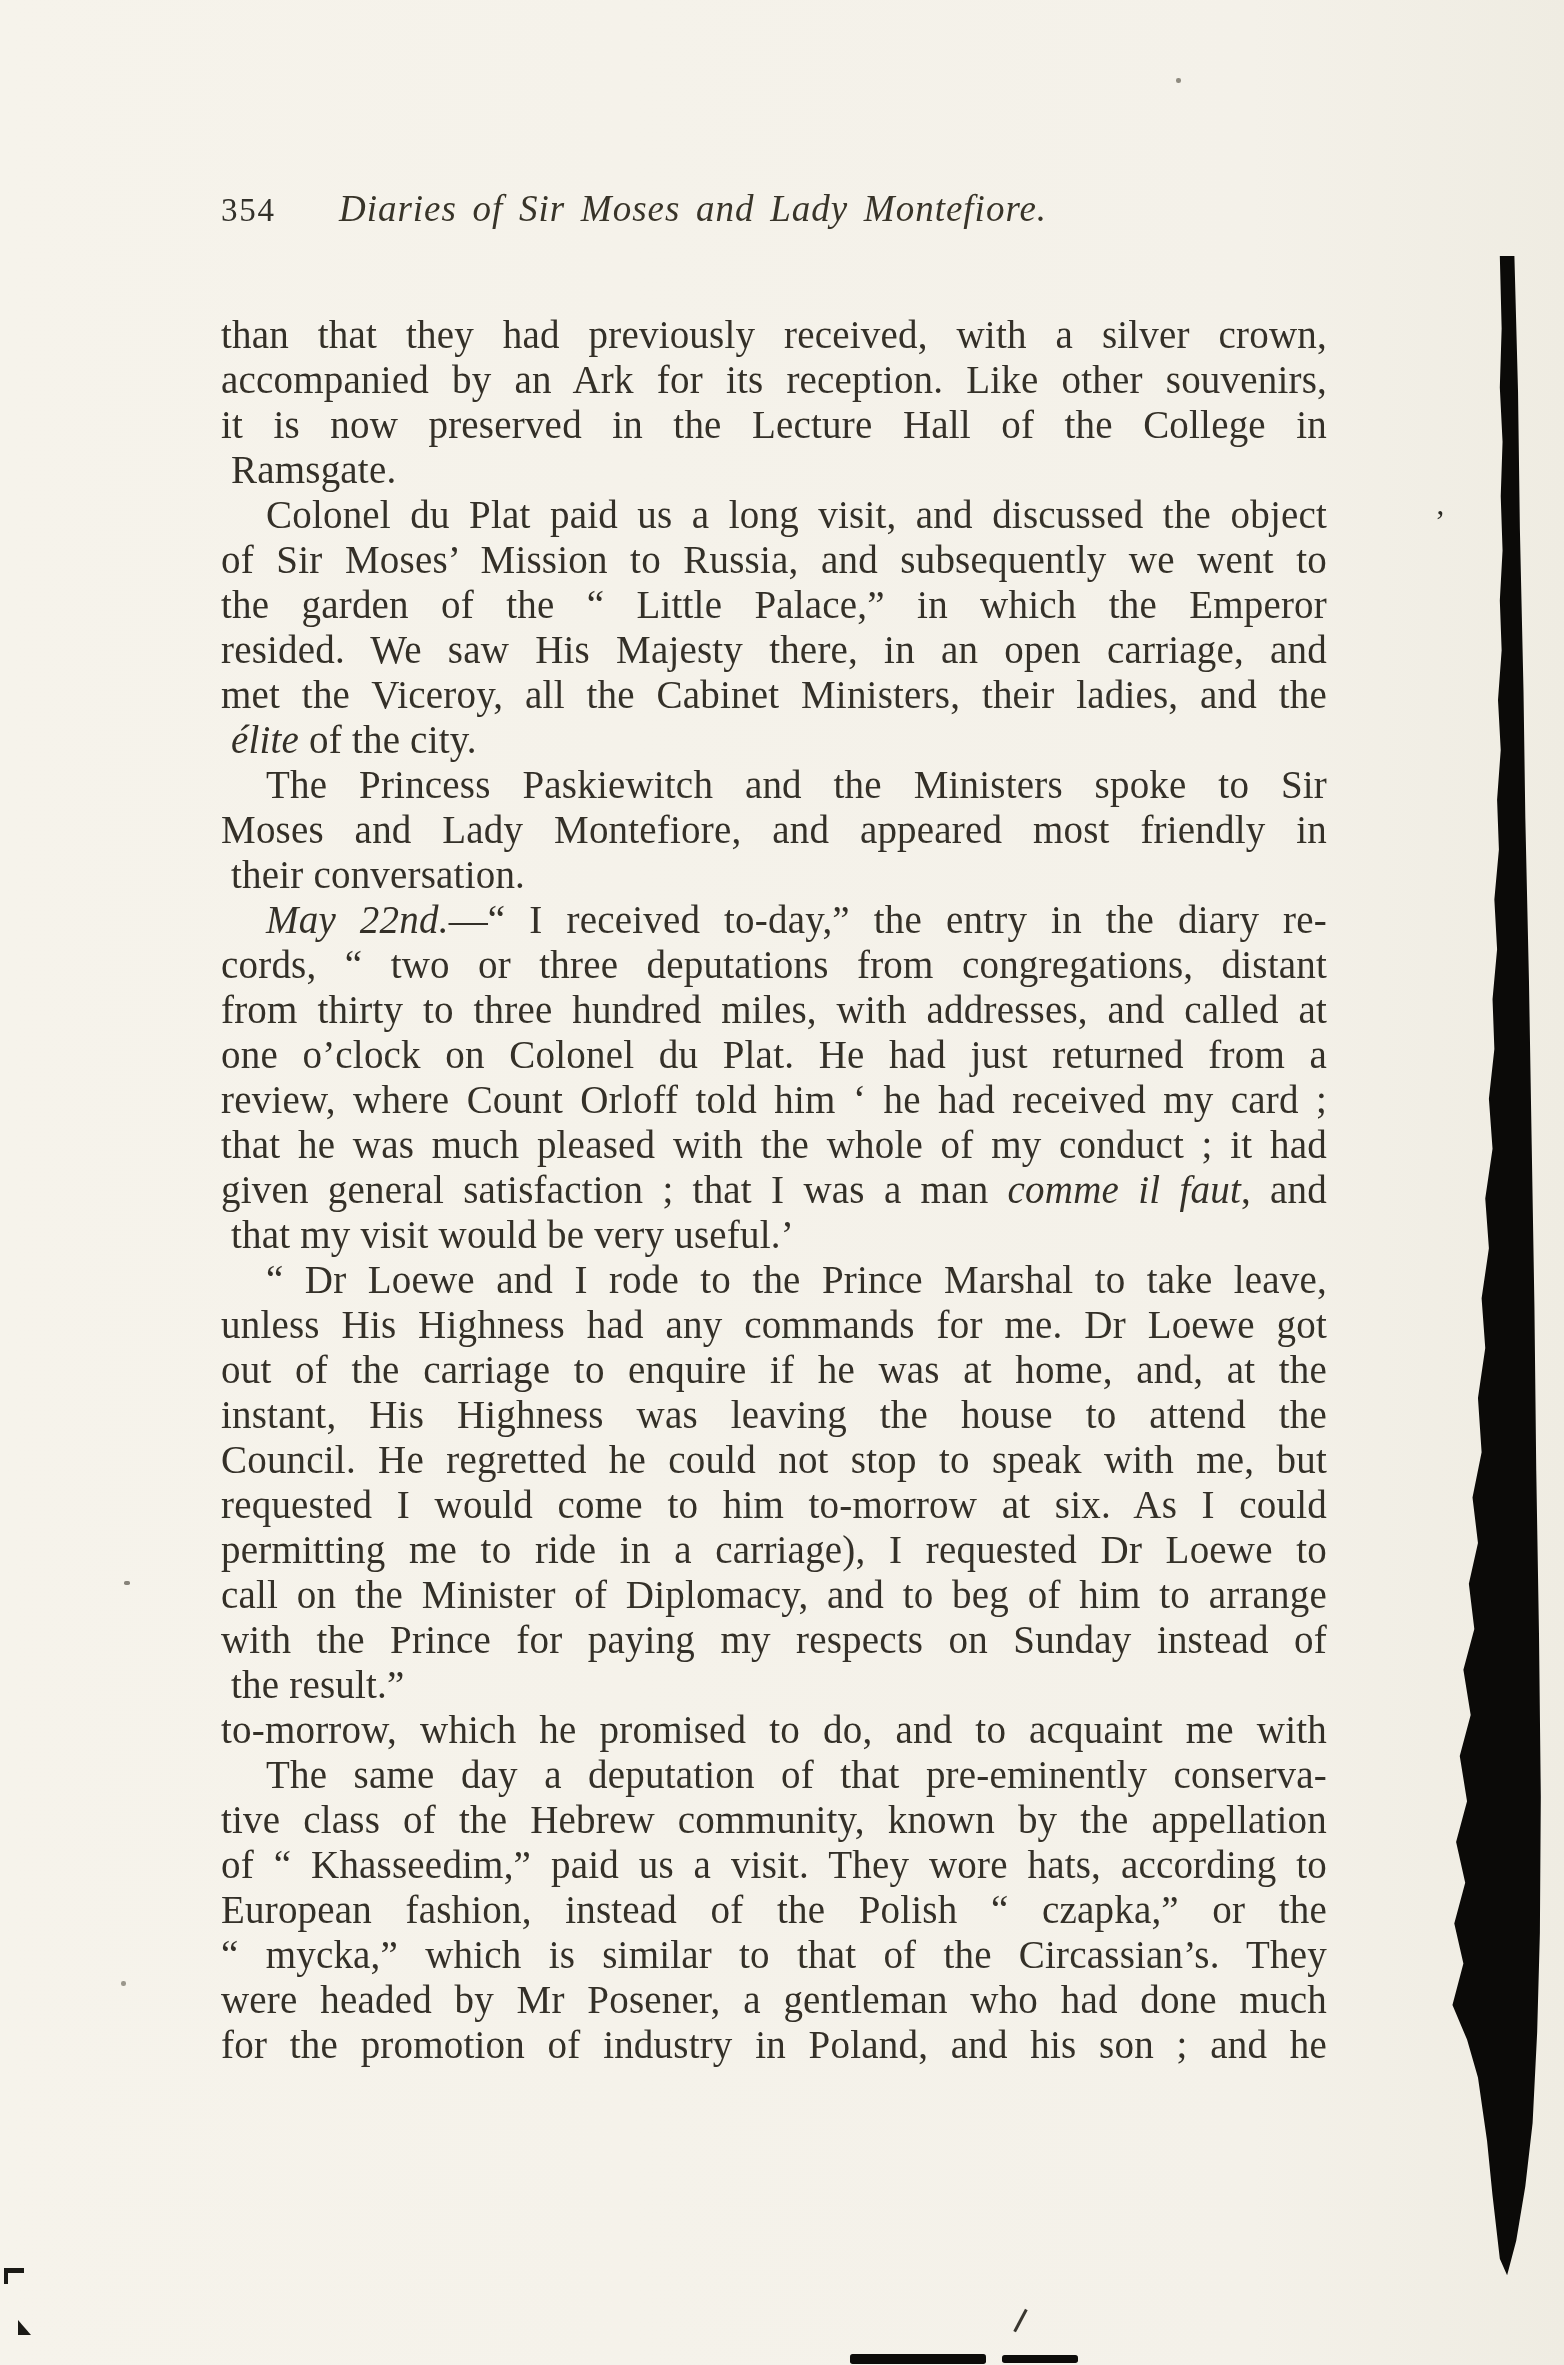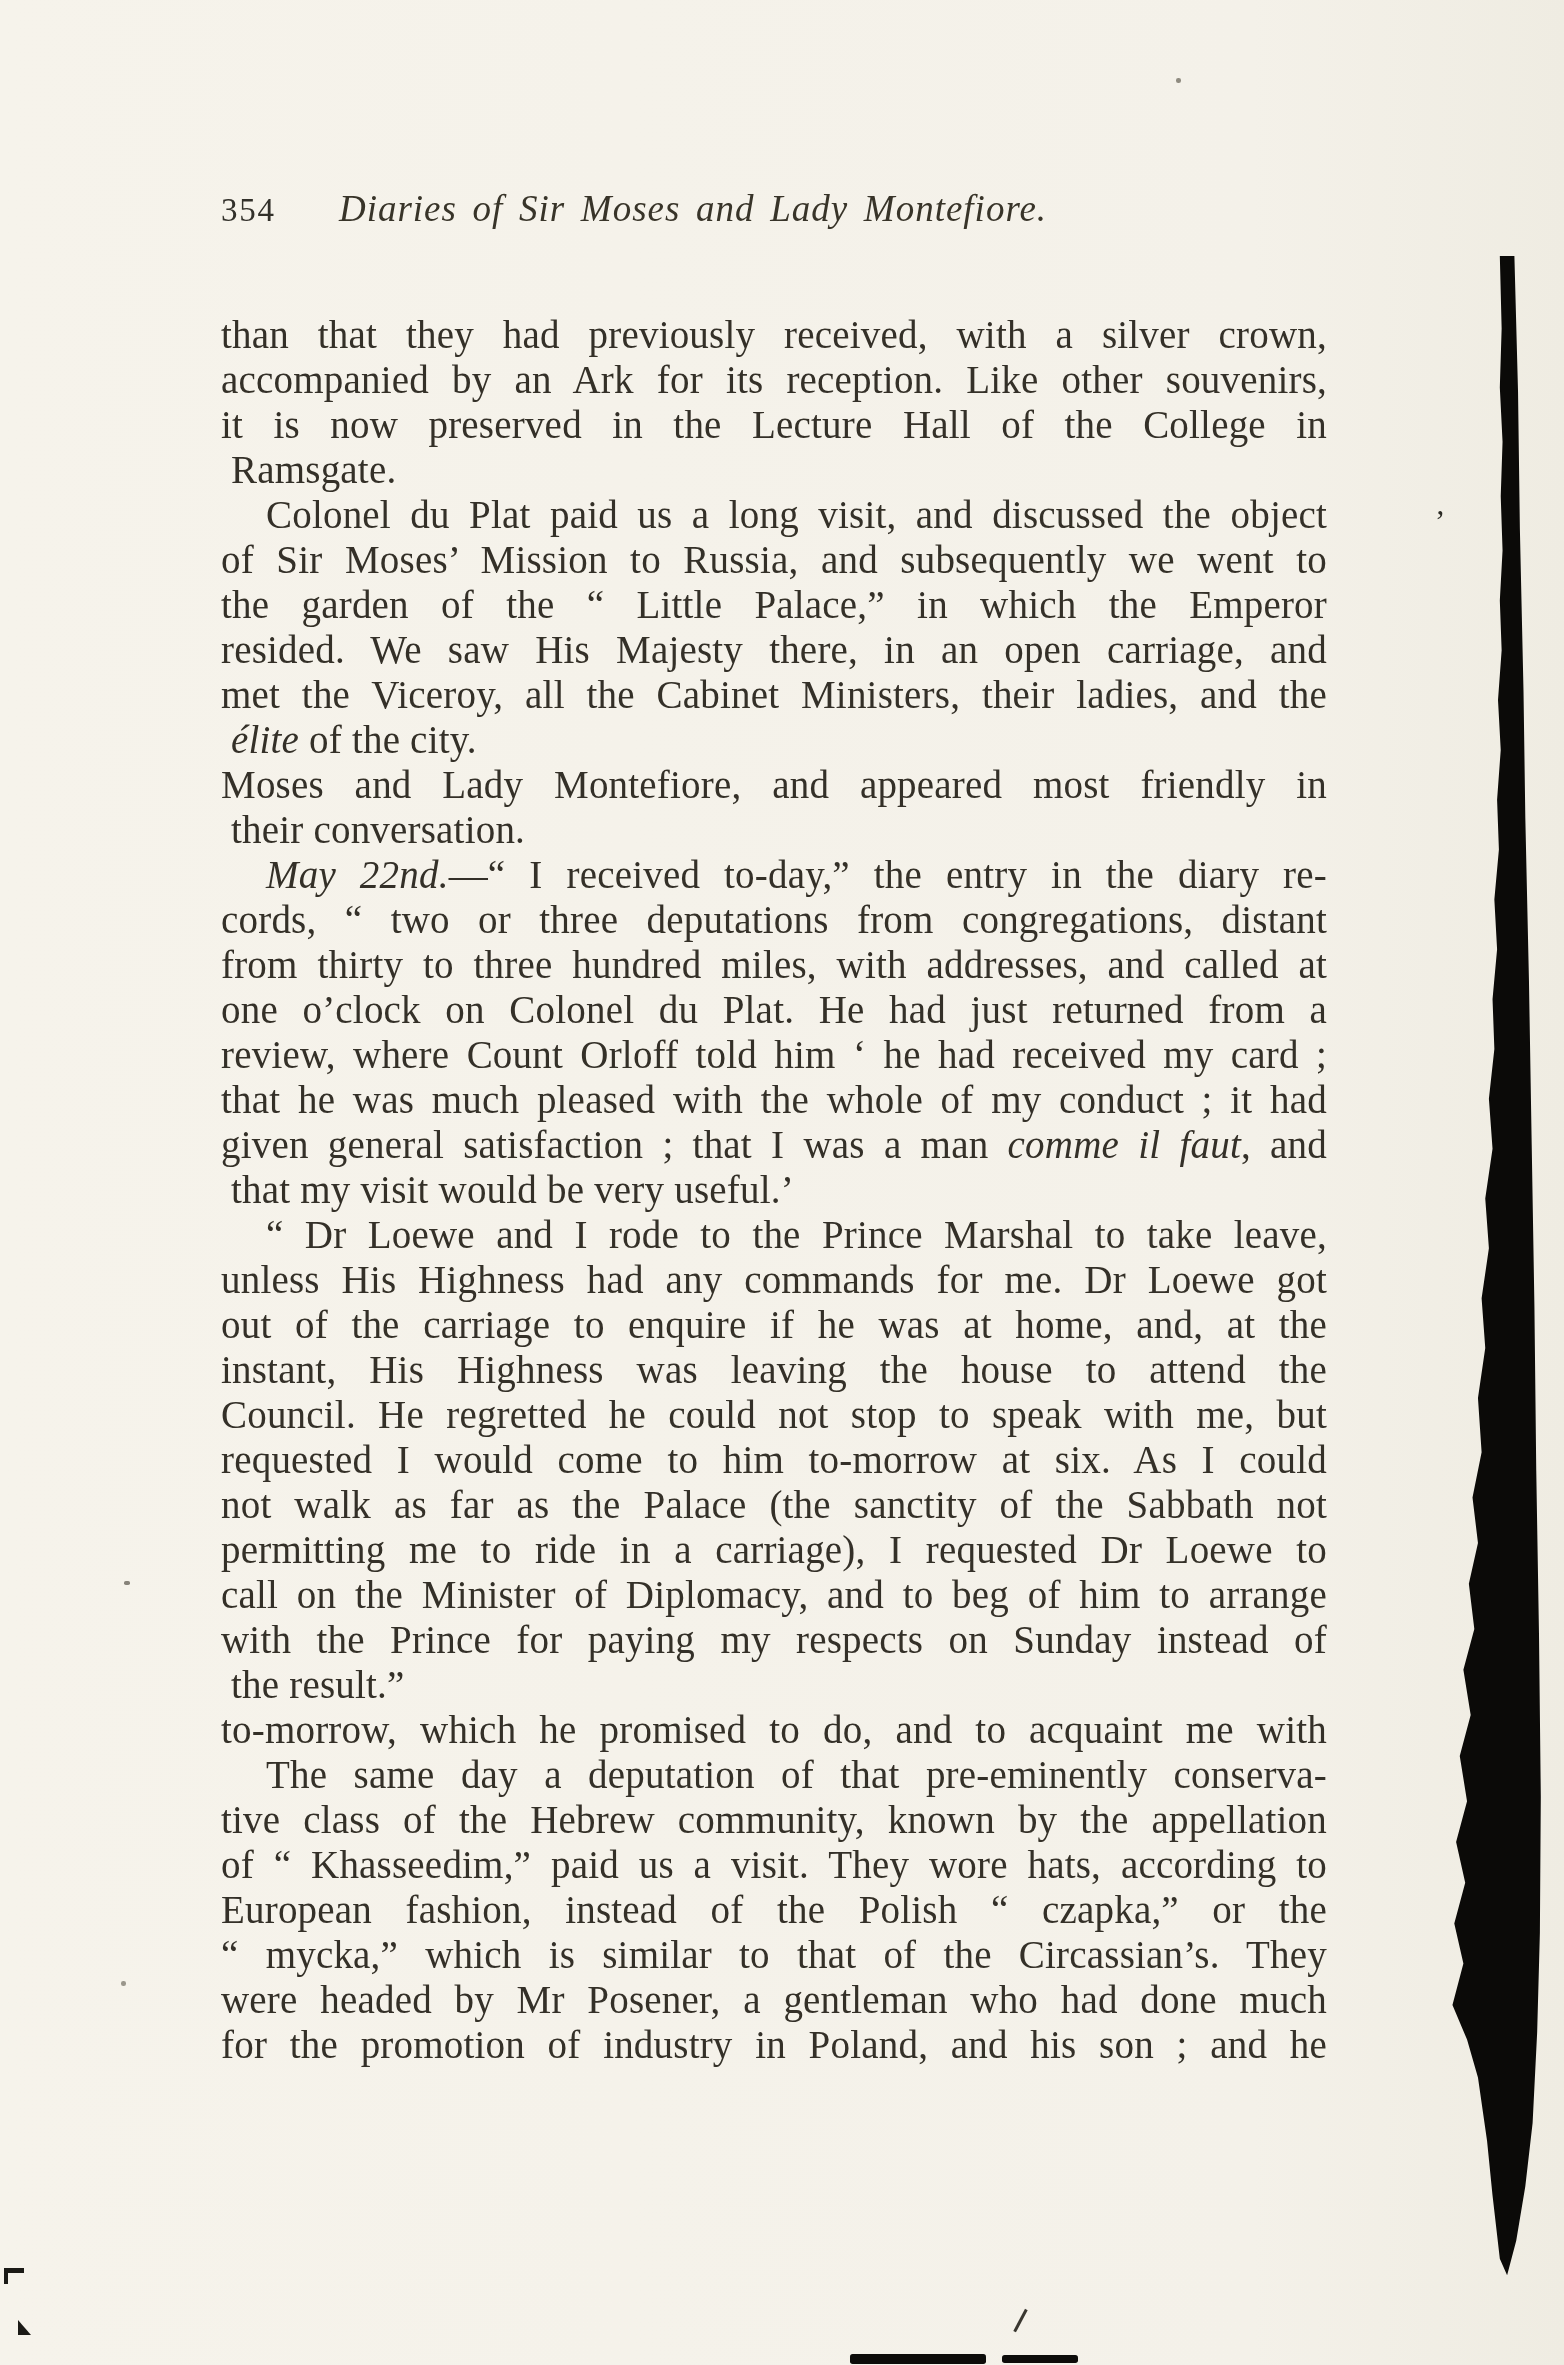--- a/index.html
+++ b/index.html
@@ -112,37 +112,37 @@
       <div class="line"><span>than that they had previously received, with a silver crown,</span></div>
       <div class="line"><span>accompanied by an Ark for its reception. Like other souvenirs,</span></div>
       <div class="line"><span>it is now preserved in the Lecture Hall of the College in</span></div>
       <div class="line para-end"><span>Ramsgate.</span></div>
       <div class="line indent"><span>Colonel du Plat paid us a long visit, and discussed the object</span></div>
       <div class="line"><span>of Sir Moses’ Mission to Russia, and subsequently we went to</span></div>
       <div class="line"><span>the garden of the “ Little Palace,” in which the Emperor</span></div>
       <div class="line"><span>resided. We saw His Majesty there, in an open carriage, and</span></div>
       <div class="line"><span>met the Viceroy, all the Cabinet Ministers, their ladies, and the</span></div>
       <div class="line para-end"><i>élite</i><span> of the city.</span></div>
+      <div class="line indent"><span>The Princess Paskiewitch and the Ministers spoke to Sir</span></div>
       <div class="line"><span>Moses and Lady Montefiore, and appeared most friendly in</span></div>
       <div class="line para-end"><span>their conversation.</span></div>
       <div class="line indent"><i>May 22nd.</i><span>—“ I received to-day,” the entry in the diary re-</span></div>
       <div class="line"><span>cords, “ two or three deputations from congregations, distant</span></div>
       <div class="line"><span>from thirty to three hundred miles, with addresses, and called at</span></div>
       <div class="line"><span>one o’clock on Colonel du Plat. He had just returned from a</span></div>
       <div class="line"><span>review, where Count Orloff told him ‘ he had received my card ;</span></div>
       <div class="line"><span>that he was much pleased with the whole of my conduct ; it had</span></div>
       <div class="line"><span>given general satisfaction ; that I was a man </span><i>comme il faut</i><span>, and</span></div>
       <div class="line para-end"><span>that my visit would be very useful.’</span></div>
       <div class="line indent"><span>“ Dr Loewe and I rode to the Prince Marshal to take leave,</span></div>
       <div class="line"><span>unless His Highness had any commands for me. Dr Loewe got</span></div>
       <div class="line"><span>out of the carriage to enquire if he was at home, and, at the</span></div>
       <div class="line"><span>instant, His Highness was leaving the house to attend the</span></div>
       <div class="line"><span>Council. He regretted he could not stop to speak with me, but</span></div>
       <div class="line"><span>requested I would come to him to-morrow at six. As I could</span></div>
-      <div class="line"><span>not walk as far as the Palace (the sanctity of the Sabbath not</span></div>
       <div class="line"><span>permitting me to ride in a carriage), I requested Dr Loewe to</span></div>
       <div class="line"><span>call on the Minister of Diplomacy, and to beg of him to arrange</span></div>
       <div class="line"><span>with the Prince for paying my respects on Sunday instead of</span></div>
       <div class="line para-end"><span>the result.”</span></div>
       <div class="line"><span>to-morrow, which he promised to do, and to acquaint me with</span></div>
       <div class="line indent"><span>The same day a deputation of that pre-eminently conserva-</span></div>
       <div class="line"><span>tive class of the Hebrew community, known by the appellation</span></div>
       <div class="line"><span>of “ Khasseedim,” paid us a visit. They wore hats, according to</span></div>
       <div class="line"><span>European fashion, instead of the Polish “ czapka,” or the</span></div>
       <div class="line"><span>“ mycka,” which is similar to that of the Circassian’s. They</span></div>

